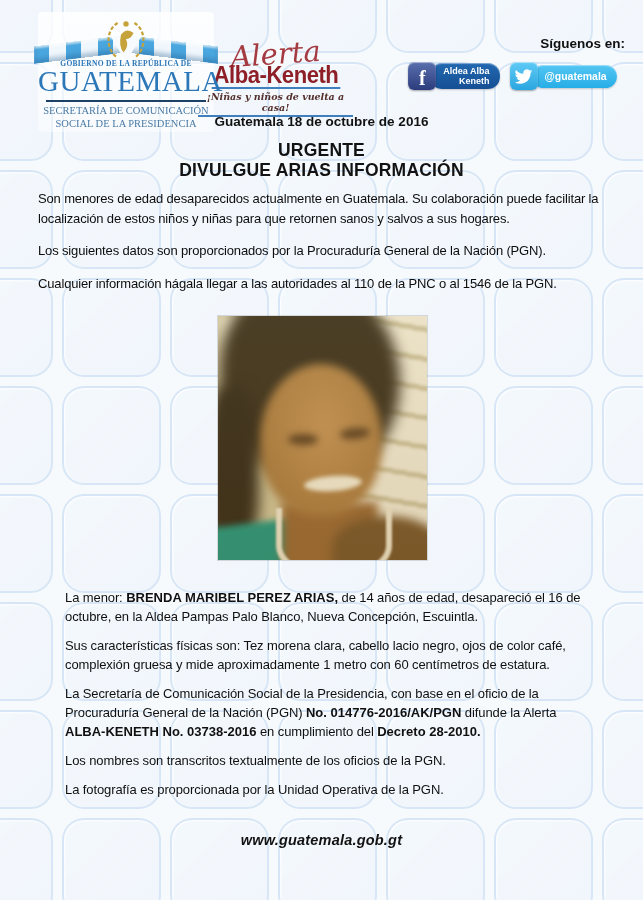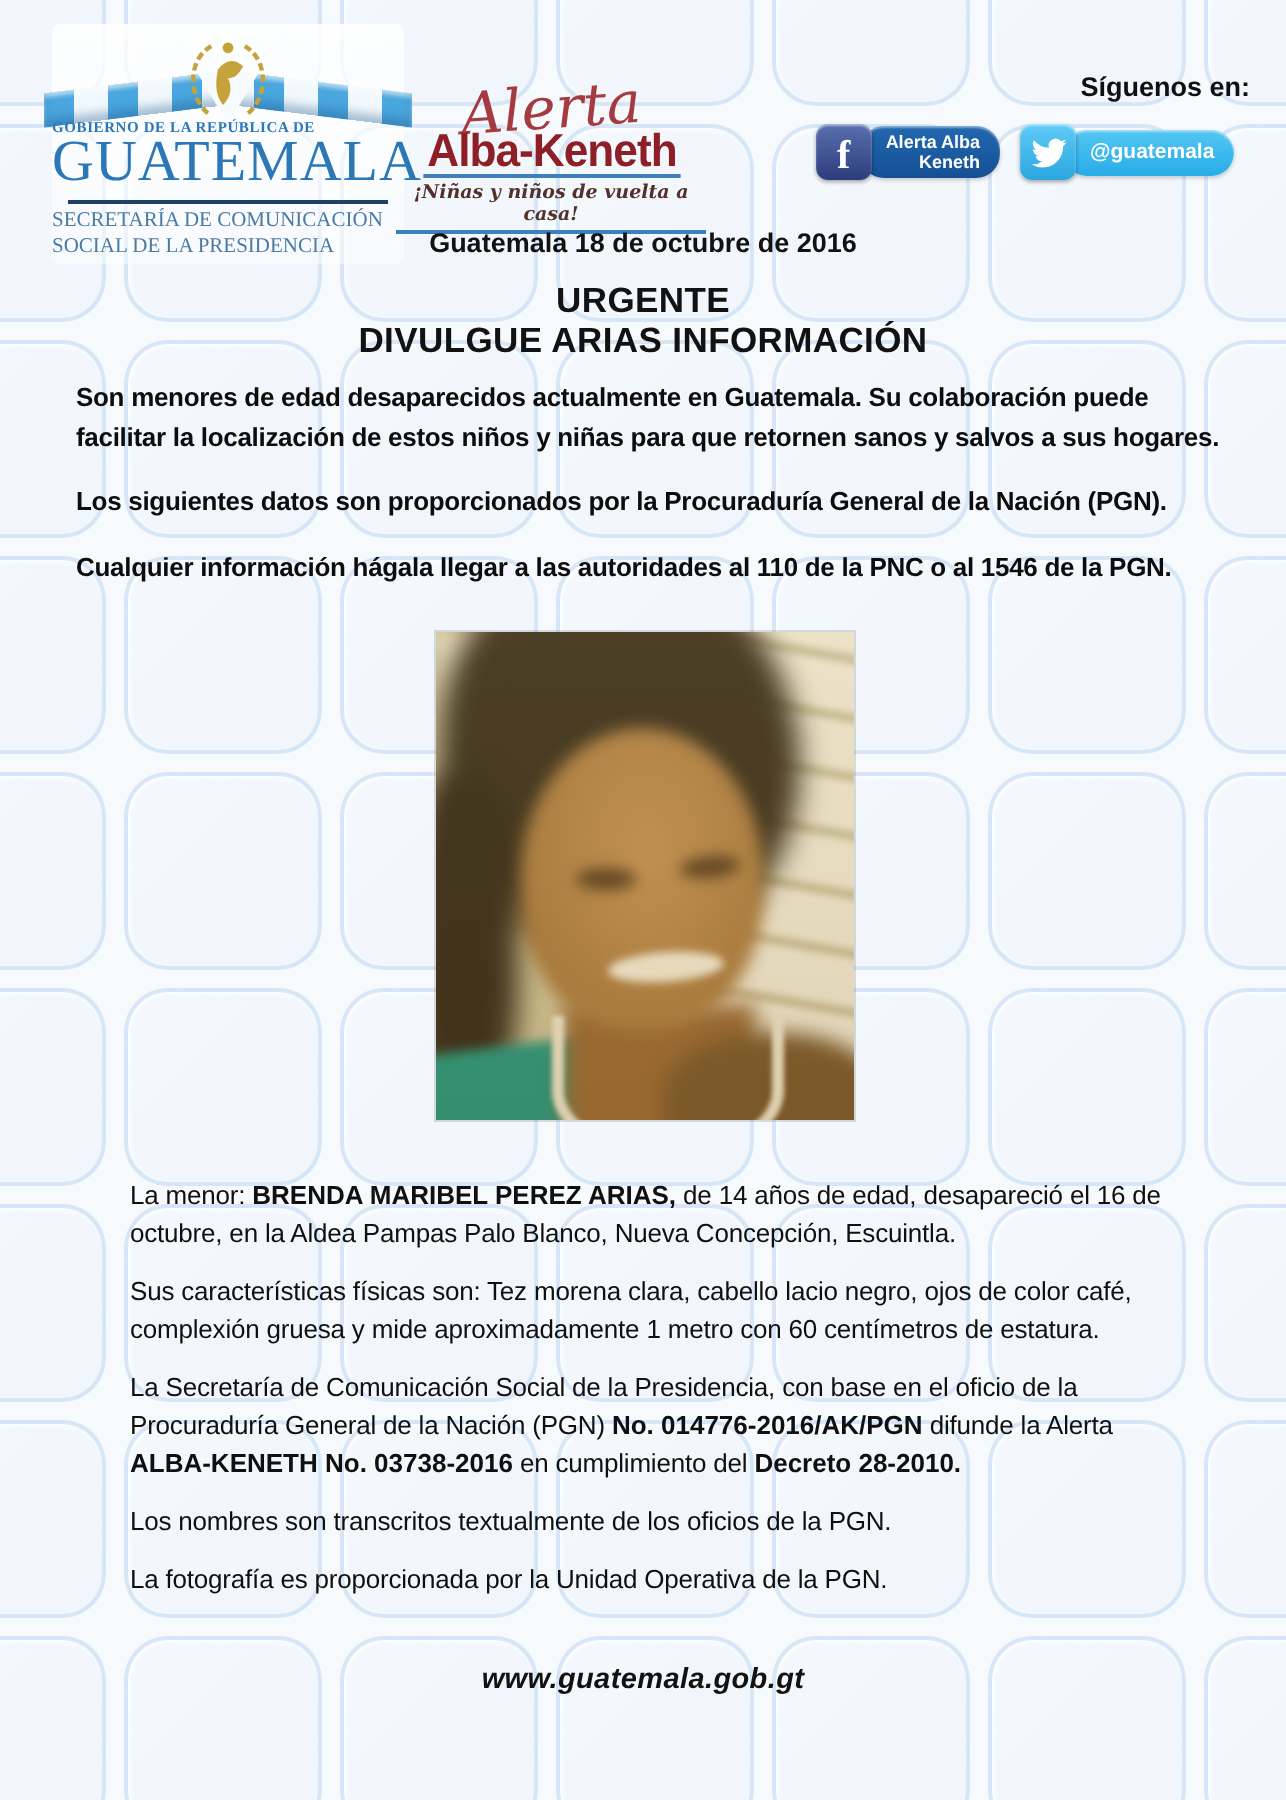--- a/index.html
+++ b/index.html
@@ -12,21 +12,21 @@
   .tiles { position:absolute; inset:0; z-index:0; }
   .tile {
     position:absolute; width:95px; height:95px; border-radius:22px;
     border:2px solid rgba(186,211,238,.48);
     background:linear-gradient(135deg, rgba(240,246,252,.55), rgba(231,240,249,.4));
     box-shadow:inset 1px 1px 2px rgba(255,255,255,.9);
   }
   .content { position:absolute; inset:0; z-index:1; }
 
   
-  .gov-logo { position:absolute; left:26px; top:12px; width:176px; height:120px; 
+  .gov-logo { position:absolute; left:38px; top:12px; width:176px; height:120px; text-align:center;
     background:linear-gradient(180deg, rgba(255,255,255,.85), rgba(255,255,255,.45)); border-radius:4px; }
   .crest { position:absolute; left:50%; top:6px; transform:translateX(-50%); z-index:3; }
   .ribbon { position:absolute; left:0; right:0; top:24px; height:28px; z-index:1; }
   .ribbon .wing { position:absolute; top:5px; width:53%; height:17px;
     background:repeating-linear-gradient(90deg, #4aa6de 0 15px, #f1f8fd 15px 32px);
     box-shadow:inset 0 -4px 5px rgba(25,84,134,.35), inset 0 2px 2px rgba(255,255,255,.6); }
   .ribbon .wing.left  { left:-4px;  transform:skewY(-7deg); }
   .ribbon .wing.right { right:-4px; transform:skewY(7deg);
     background:repeating-linear-gradient(-90deg, #4aa6de 0 15px, #f1f8fd 15px 32px); }
   .ribbon .fold { position:absolute; left:50%; top:1px; width:30px; height:25px; margin-left:-15px;
@@ -70,21 +70,21 @@
   .tw-pill { background:linear-gradient(180deg,#53c6f3,#27ade7); font-size:10.5px; line-height:17px; }
 
   
   .date-line { position:absolute; left:0; right:0; top:114px; text-align:center;
     font-weight:bold; font-size:13.5px; }
   .headline { position:absolute; left:0; right:0; top:141px; text-align:center;
     font-weight:bold; font-size:17.5px; line-height:19.5px; letter-spacing:.2px; }
 
   
   .intro { position:absolute; left:38px; top:189px; width:572px; }
-  .intro p { margin:0 0 13px; font-weight:bold; font-size:13px; line-height:19.5px;
+  .intro p { margin:0 0 13px; font-weight:normal; font-size:13px; line-height:19.5px;
     letter-spacing:-.15px; color:#0d0d0d; }
 
   
   .photo { position:absolute; left:218px; top:316px; width:209px; height:244px;
     overflow:hidden; background:#cfc49c; box-shadow:0 0 0 1px rgba(120,120,120,.25); }
   .photo div { position:absolute; }
   .ph-leftbg { left:0; top:0; width:70px; height:150px;
     background:linear-gradient(180deg,#efe9d4,#b4a87e); filter:blur(4px); }
   .ph-wall { right:-20px; top:-15px; width:105px; height:280px;
     background:repeating-linear-gradient(4deg, #f0ead9 0 24px, #c9bf9d 24px 29px);
@@ -227,21 +227,21 @@
     </div>
 
     <div class="social">
       <div class="social-title">Síguenos en:</div>
       <div class="social-row">
         <div class="sbtn">
           <span class="sicon fb-icon">
               <span>f</span>
             </span>
           <span class="spill fb-pill">
-            <span>Alerta Alba</span><br>
+            <span>Aldea Alba</span><br>
             <span>Keneth</span>
           </span>
         </div>
         <div class="sbtn">
           <span class="sicon tw-icon">
             <svg width="19" height="19" viewBox="0 0 26 26">
               <path fill="#ffffff" d="M25 5.6c-.9.4-1.8.7-2.8.8 1-.6 1.8-1.6 2.2-2.7-1 .6-2 1-3.1 1.2a4.9 4.9 0 0 0-8.4 4.5A14 14 0 0 1 2.7 4.2a4.9 4.9 0 0 0 1.5 6.6c-.8 0-1.6-.2-2.2-.6v.1c0 2.4 1.7 4.4 3.9 4.8-.7.2-1.5.2-2.2.1a4.9 4.9 0 0 0 4.6 3.4A9.9 9.9 0 0 1 1 20.7a14 14 0 0 0 7.6 2.2c9.1 0 14-7.5 14-14v-.6c1-.7 1.8-1.6 2.4-2.7z"></path>
             </svg>
           </span>
           <span class="spill tw-pill">@guatemala</span>

